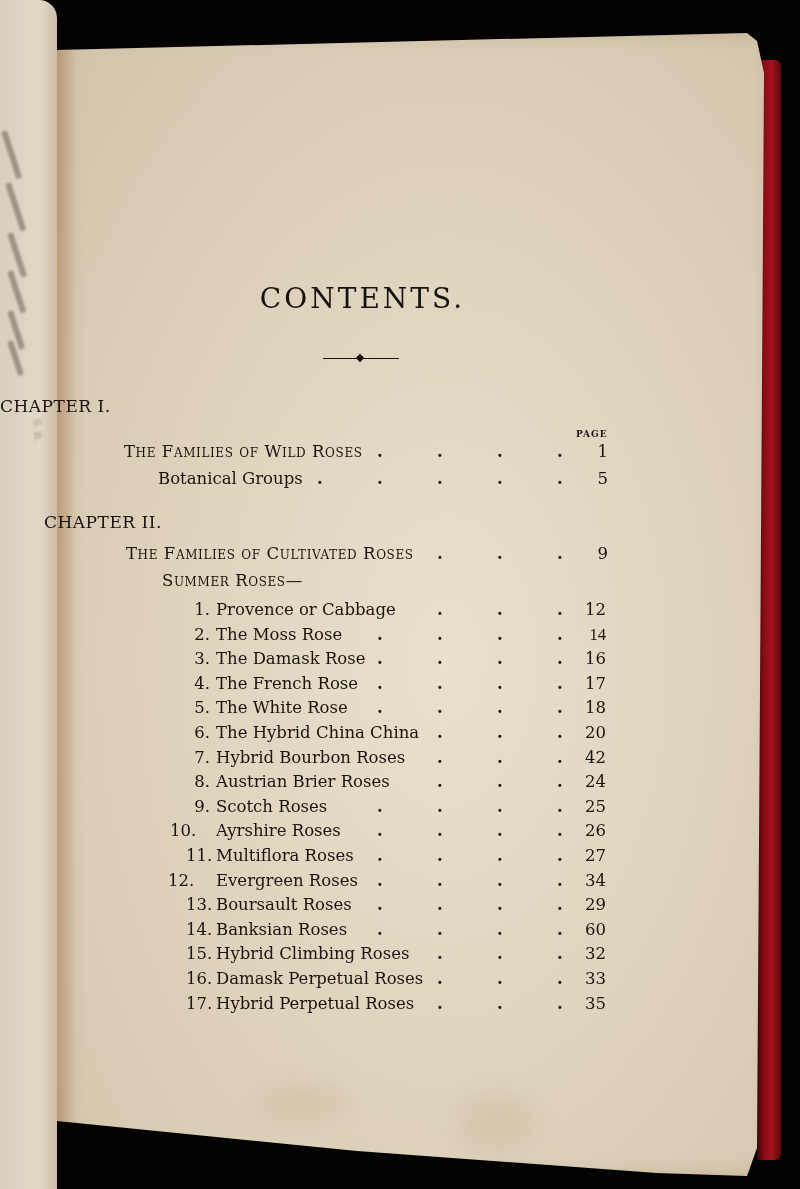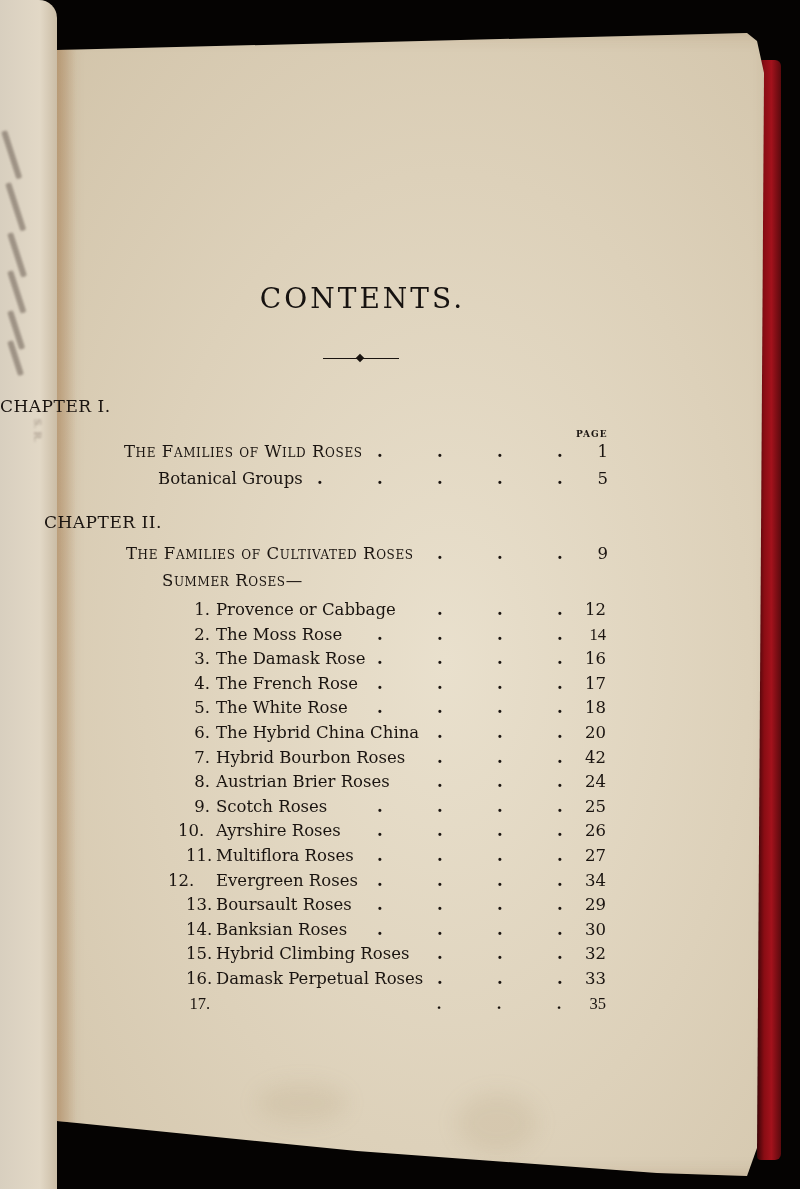--- a/index.html
+++ b/index.html
@@ -315,21 +315,21 @@
         <div class="row" style="top: 794.8px;">
           <span class="num" style="left: 186px;">9.</span>
           <span class="label" style="left: 216px;">Scotch Roses</span>
           <span class="dot" style="left: 377px;">.</span>
           <span class="dot" style="left: 437px;">.</span>
           <span class="dot" style="left: 497px;">.</span>
           <span class="dot" style="left: 557px;">.</span>
           <span class="pg" style="left: 566px;">25</span>
         </div>
         <div class="row" style="top: 819.4px;">
-          <span class="num" style="left: 178px;">10.</span>
+          <span class="num" style="left: 170px;">10.</span>
           <span class="label" style="left: 216px;">Ayrshire Roses</span>
           <span class="dot" style="left: 377px;">.</span>
           <span class="dot" style="left: 437px;">.</span>
           <span class="dot" style="left: 497px;">.</span>
           <span class="dot" style="left: 557px;">.</span>
           <span class="pg" style="left: 566px;">26</span>
         </div>
         <div class="row" style="top: 844px;">
           <span class="num" style="left: 186px;">11.</span>
           <span class="label" style="left: 216px;">Multiflora Roses</span>
@@ -357,40 +357,41 @@
           <span class="dot" style="left: 557px;">.</span>
           <span class="pg" style="left: 566px;">29</span>
         </div>
         <div class="row" style="top: 917.8px;">
           <span class="num" style="left: 186px;">14.</span>
           <span class="label" style="left: 216px;">Banksian Roses</span>
           <span class="dot" style="left: 377px;">.</span>
           <span class="dot" style="left: 437px;">.</span>
           <span class="dot" style="left: 497px;">.</span>
           <span class="dot" style="left: 557px;">.</span>
-          <span class="pg" style="left: 566px;">30</span>
+          <span class="pg" style="left: 566px;">60</span>
         </div>
         <div class="row" style="top: 942.4px;">
           <span class="num" style="left: 186px;">15.</span>
           <span class="label" style="left: 216px;">Hybrid Climbing Roses</span>
           <span class="dot" style="left: 437px;">.</span>
           <span class="dot" style="left: 497px;">.</span>
           <span class="dot" style="left: 557px;">.</span>
           <span class="pg" style="left: 566px;">32</span>
         </div>
         <div class="row" style="top: 967px;">
           <span class="num" style="left: 186px;">16.</span>
           <span class="label" style="left: 216px;">Damask Perpetual Roses</span>
           <span class="dot" style="left: 437px;">.</span>
           <span class="dot" style="left: 497px;">.</span>
           <span class="dot" style="left: 557px;">.</span>
           <span class="pg" style="left: 566px;">33</span>
         </div>
-        <div class="row" style="top: 991.6px; font-family: Liberation Serif, serif;">
+        <div class="row" style="top: 991.6px;">
           <span class="num" style="left: 186px;">17.</span>
+          <span class="label" style="left: 216px;">Hybrid Perpetual Roses</span>
           <span class="dot" style="left: 437px;">.</span>
           <span class="dot" style="left: 497px;">.</span>
           <span class="dot" style="left: 557px;">.</span>
           <span class="pg" style="left: 566px;">35</span>
         </div>
       </div>
   </div>
 </div>
 
 </body></html>

